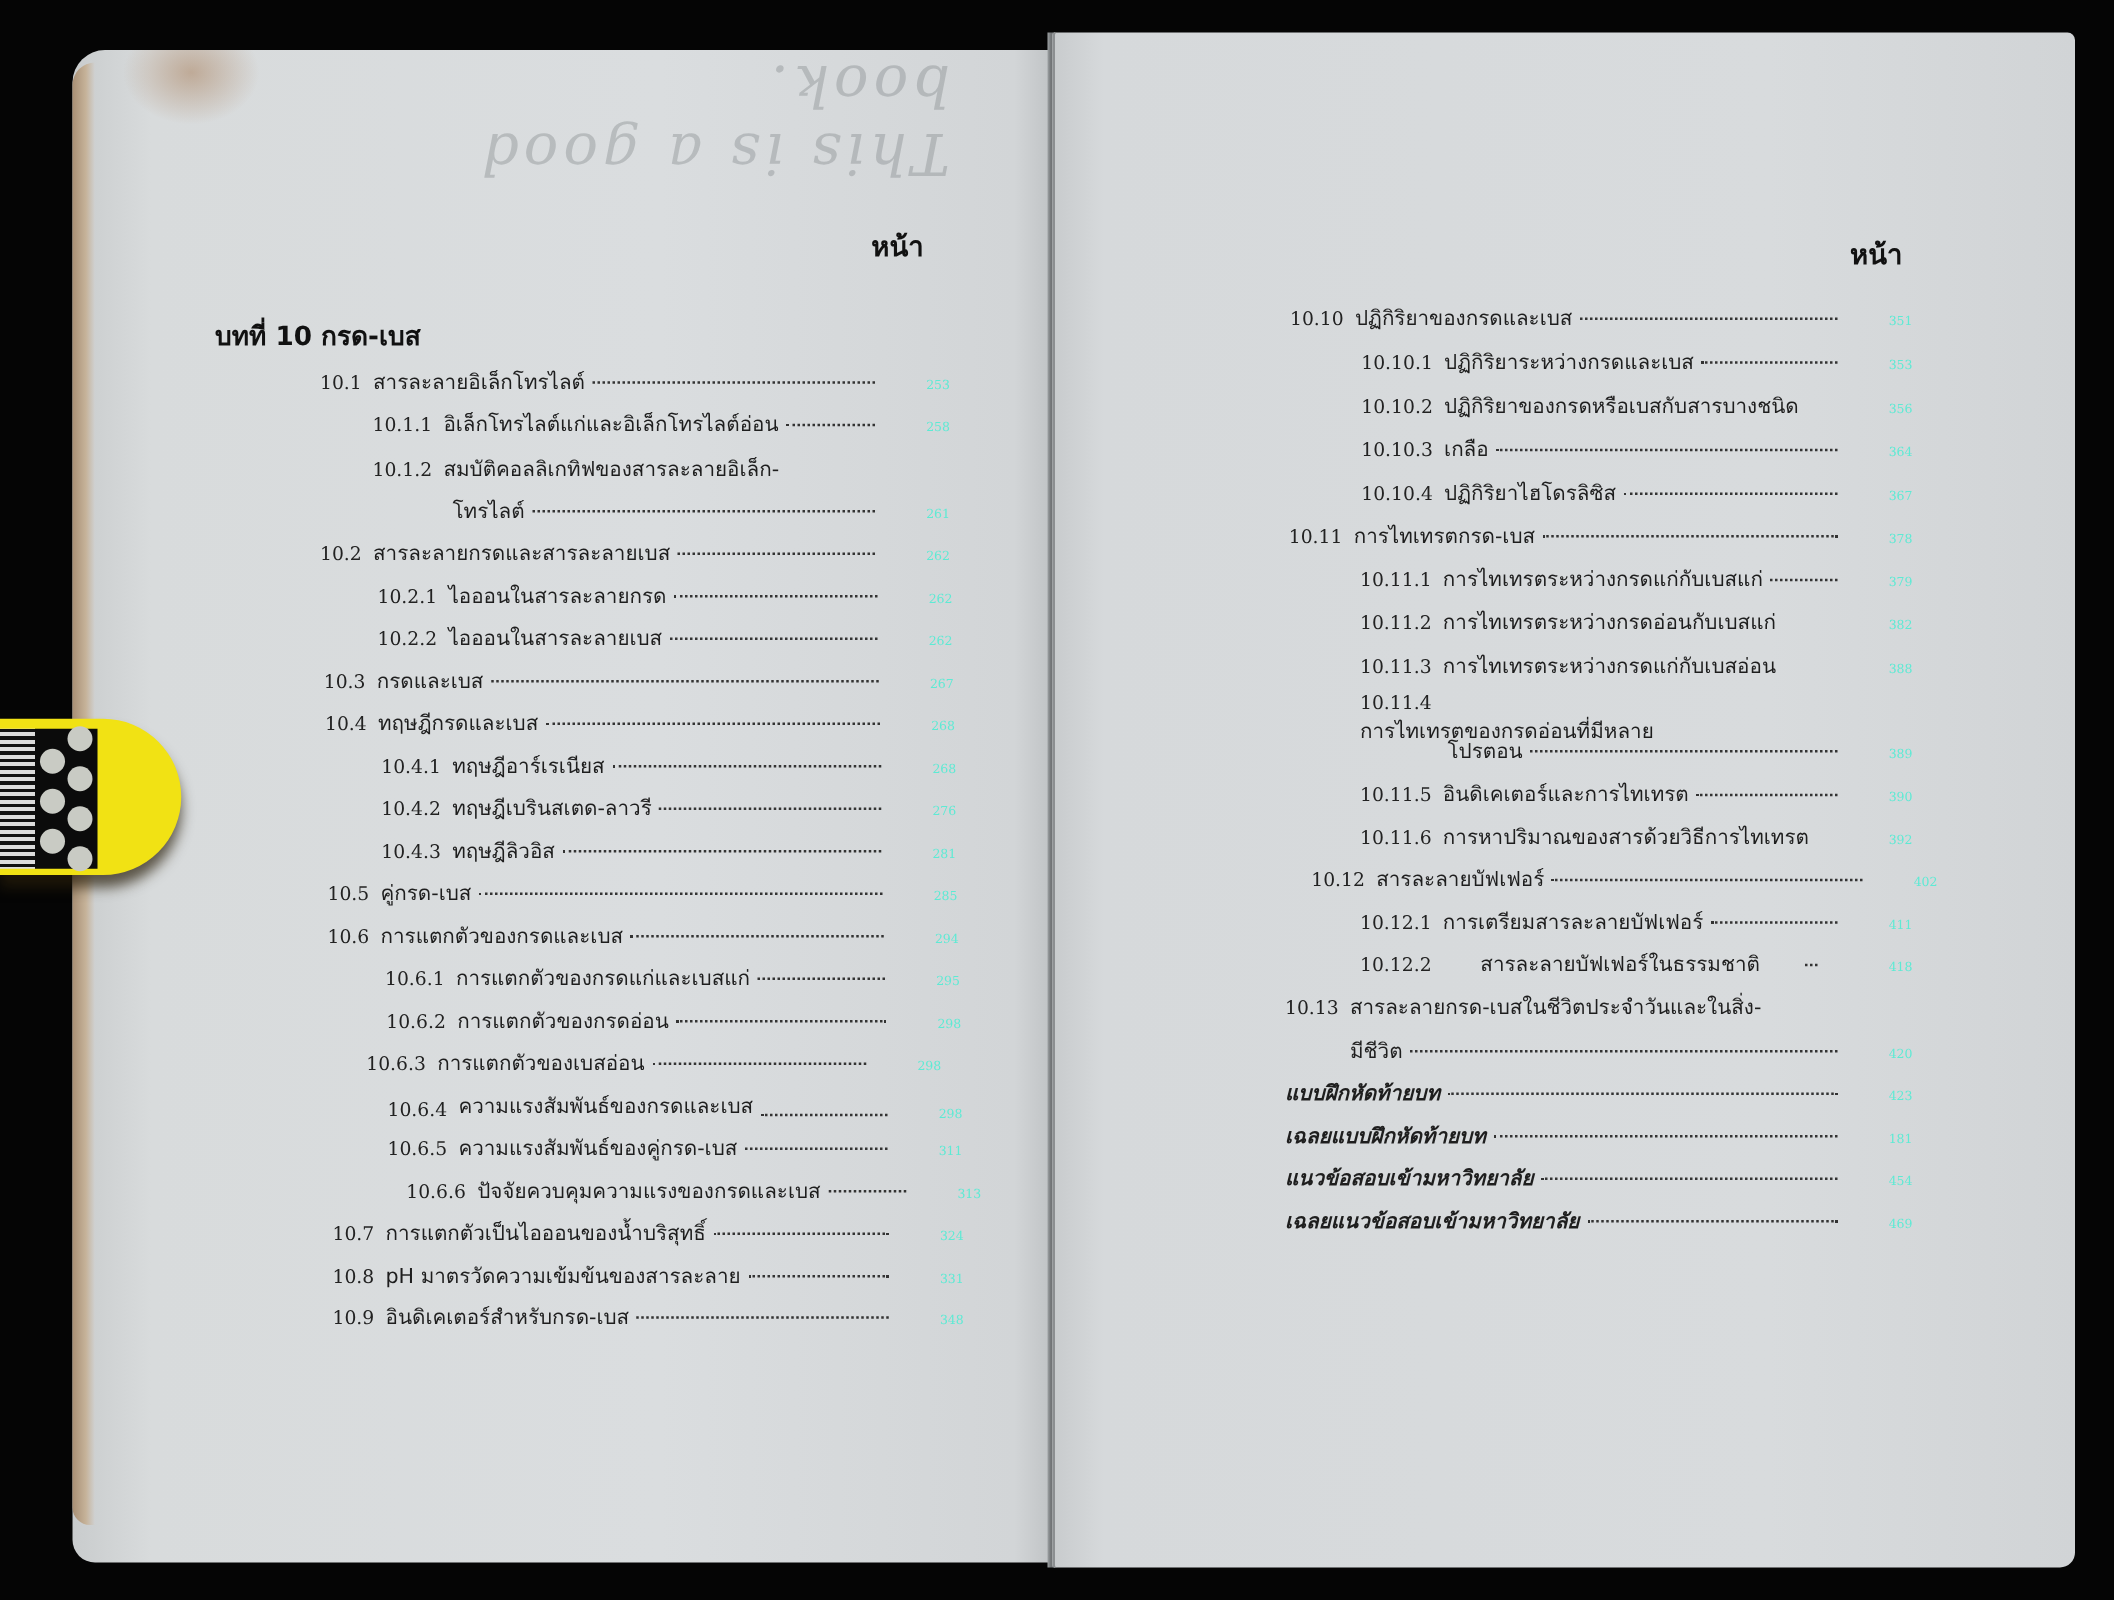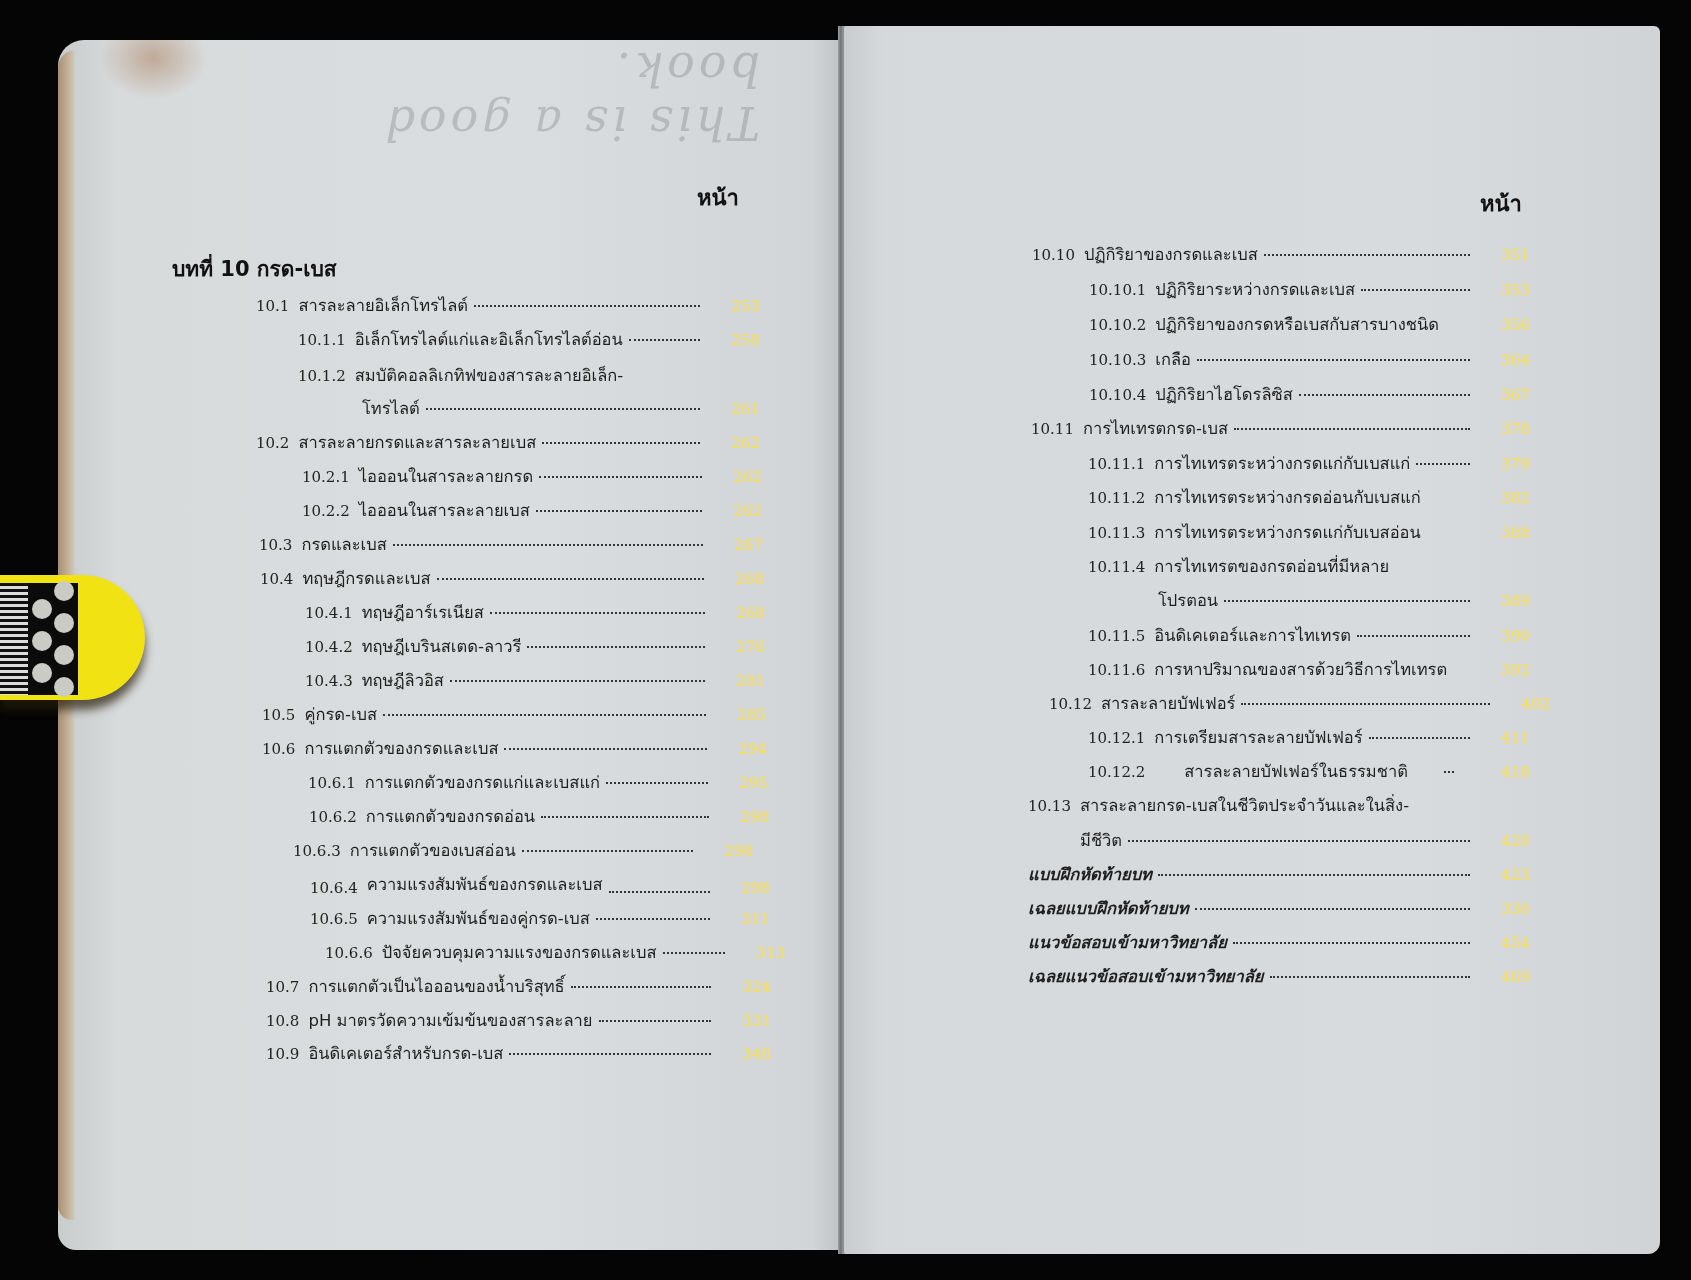--- a/index.html
+++ b/index.html
@@ -58,21 +58,21 @@
   .toc-row .num {
     font-family:"DejaVu Serif", serif; font-size:15px; margin-right:9px; color:#222;
   }
   .toc-row .title { font-family:"DejaVu Sans", sans-serif; font-size:16.5px; }
   .toc-row .dots {
     flex:1; overflow:hidden; margin:0 4px 0 6px;
     border-bottom:2px dotted #333; transform:translateY(-4px); min-width:10px;
   }
   .toc-row .nodots { flex:1; }
   .toc-row .page-no {
-    font-family:"DejaVu Serif", serif; font-size:15px; width:56px; text-align:right; color:#fde047;
+    font-family:"DejaVu Serif", serif; font-size:10px; width:56px; text-align:right; color:#5eead4;
   }
   .toc-row.bold-italic .title {
     font-weight:bold; font-style:italic; font-family:"DejaVu Sans", sans-serif;
   }
   .bookmark {
     position:absolute; left:0; top:575px; width:145px; height:125px;
     background:#f1e214;
     border-radius:0 70px 70px 0;
     box-shadow: 0 10px 10px rgba(40,30,10,.7);
     overflow:hidden;
@@ -296,21 +296,21 @@
         <span class="title">การไทเทรตระหว่างกรดอ่อนกับเบสแก่</span>
         <span class="nodots"></span>
         <span class="page-no">382</span>
       </div>
     <div class="toc-row" style="left:1088px; top:519px; width:442px;">
         <span class="num">10.11.3</span>
         <span class="title">การไทเทรตระหว่างกรดแก่กับเบสอ่อน</span>
         <span class="nodots"></span>
         <span class="page-no">388</span>
       </div>
-    <div class="toc-row" style="left:1088px; top:553px; width:442px;">
+    <div class="toc-row" style="left:1088px; top:553px; width:442px;flex-direction:column;">
         <span class="num">10.11.4</span>
         <span class="title">การไทเทรตของกรดอ่อนที่มีหลาย</span>
         <span class="nodots"></span>
         <span class="page-no"></span>
       </div>
     <div class="toc-row" style="left:1158px; top:587px; width:372px;">
         <span class="title">โปรตอน</span>
         <span class="dots"></span>
         <span class="page-no">389</span>
       </div>
@@ -356,21 +356,21 @@
         <span class="page-no">420</span>
       </div>
     <div class="toc-row bold-italic" style="left:1028px; top:861px; width:502px;">
         <span class="title">แบบฝึกหัดท้ายบท</span>
         <span class="dots"></span>
         <span class="page-no">423</span>
       </div>
     <div class="toc-row bold-italic" style="left:1028px; top:895px; width:502px;">
         <span class="title">เฉลยแบบฝึกหัดท้ายบท</span>
         <span class="dots"></span>
-        <span class="page-no">330</span>
+        <span class="page-no">181</span>
       </div>
     <div class="toc-row bold-italic" style="left:1028px; top:929px; width:502px;">
         <span class="title">แนวข้อสอบเข้ามหาวิทยาลัย</span>
         <span class="dots"></span>
         <span class="page-no">454</span>
       </div>
     <div class="toc-row bold-italic" style="left:1028px; top:963px; width:502px;">
         <span class="title">เฉลยแนวข้อสอบเข้ามหาวิทยาลัย</span>
         <span class="dots"></span>
         <span class="page-no">469</span>

